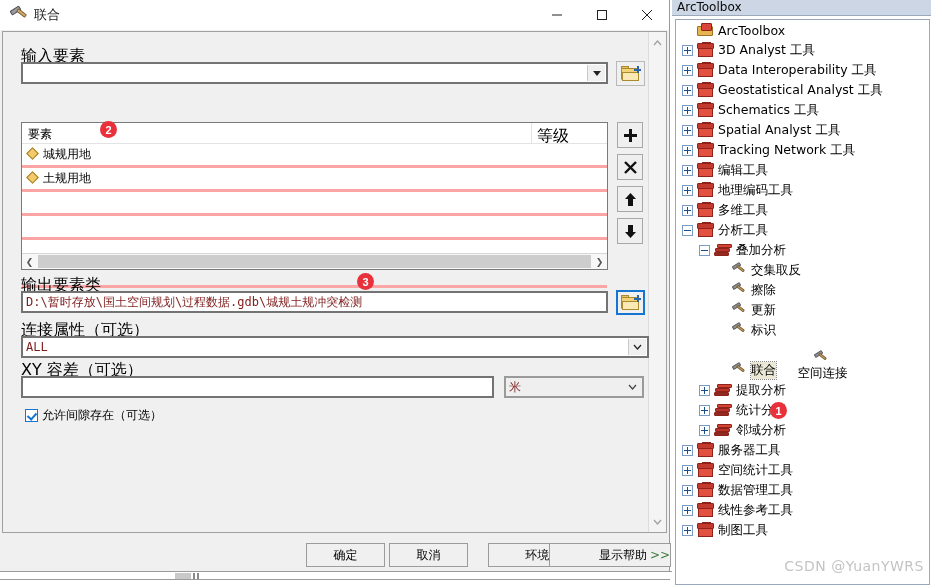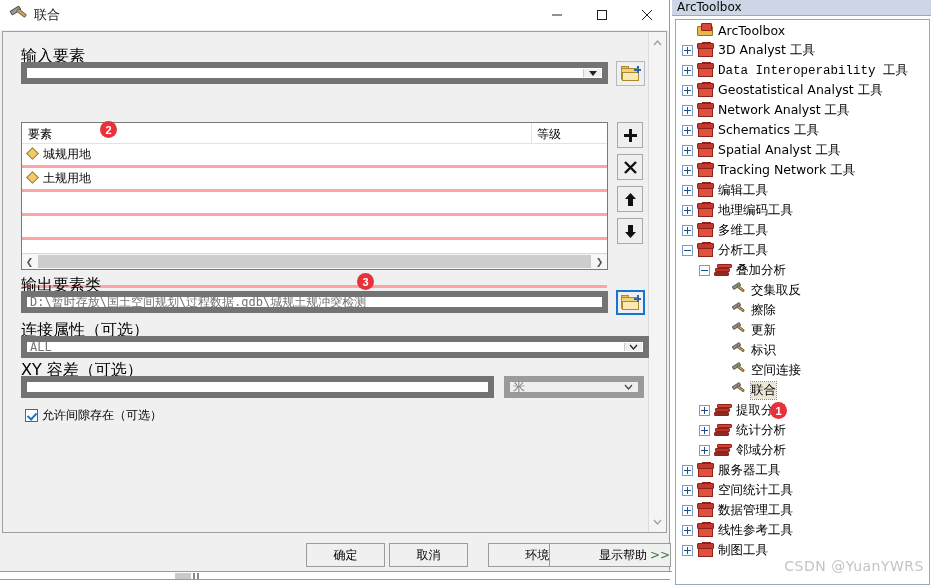--- a/index.html
+++ b/index.html
@@ -50,23 +50,23 @@
   .sc-arrow { position: absolute; left: 0; width: 17px; height: 17px;
     display: flex; align-items: center; justify-content: center; color: #a0a0a0; font-size: 9px; }
   .sc-arrow.top { top: 2px; }
   .sc-arrow.bot { bottom: 2px; }
 
   .field-label { position: absolute; font-size: 16px; color: #000;
     font-family: "DejaVu Sans", sans-serif; white-space: nowrap; }
 
   .textbox {
     position: absolute; background: #fff;
-    border: 6px solid #737373; box-sizing: border-box;
+    border: 2px solid #737373; box-sizing: border-box;
     font-size: 12px; display: flex; align-items: center;
-    padding-left: 3px; color: #737373;
+    padding-left: 3px; color: #7f1d1d;
     font-family: "DejaVu Sans Mono", monospace;
   }
   .combo-arrow {
     position: absolute; right: 1px; top: 1px; bottom: 1px; width: 17px;
     background: #f0f0f0; border-left: 1px solid #c9c9c9;
     display: flex; align-items: center; justify-content: center;
     font-size: 8px; color: #222;
   }
 
   .browse-btn {
@@ -79,21 +79,21 @@
   
   #feat-list {
     position: absolute; left: 18px; top: 90px; width: 587px; height: 148px;
     background: #fff; border: 1px solid #7a7a7a; box-sizing: border-box;
   }
   #feat-head {
     position: relative; height: 20px; border-bottom: 1px solid #e3e3e3;
     font-family: "DejaVu Sans", sans-serif;
   }
   #feat-head .h1 { position: absolute; left: 6px; top: 3px; font-size: 12px; }
-  #feat-head .h2 { position: absolute; left: 515px; top: 3px; font-size: 12px; }
+  #feat-head .h2 { position: absolute; left: 515px; top: 3px; font-size: 16px; }
   #col-split { position: absolute; left: 509px; top: 0; bottom: 0; width: 1px; background: #e3e3e3; }
   .feat-row {
     position: relative; height: 21px; border-bottom: 3px solid #fca5a5;
     display: flex; align-items: center; font-family: "DejaVu Sans", sans-serif; font-size: 12px;
   }
   .poly-ico { width: 14px; height: 14px; margin-left: 5px; margin-right: 2px; position: relative; }
   #hscroll {
     position: absolute; left: 0; right: 0; bottom: 0; height: 15px;
     background: #f7f7f7; border-top: 1px solid #d6d6d6;
     display: flex; align-items: center;
@@ -444,46 +444,37 @@
       <div id="tb-items">
           <div class="tnode" style="padding-left: 6px;">
             <span class="expander plus"></span>
             <span class="ico-toolbox">
               <span class="handle"></span>
               <span class="lid"></span>
               <span class="body"></span>
             </span>
             <span class="tlabel">3D Analyst 工具</span>
           </div>
-          <div class="tnode" style="padding-left: 6px; font-family: Liberation Mono, monospace;">
+          <div class="tnode" style="padding-left: 6px;">
             <span class="expander plus"></span>
             <span class="ico-toolbox">
               <span class="handle"></span>
               <span class="lid"></span>
               <span class="body"></span>
             </span>
             <span class="tlabel">Data Interoperability 工具</span>
           </div>
           <div class="tnode" style="padding-left: 6px;">
             <span class="expander plus"></span>
             <span class="ico-toolbox">
               <span class="handle"></span>
               <span class="lid"></span>
               <span class="body"></span>
             </span>
             <span class="tlabel">Geostatistical Analyst 工具</span>
-          </div>
-          <div class="tnode" style="padding-left: 6px;">
-            <span class="expander plus"></span>
-            <span class="ico-toolbox">
-              <span class="handle"></span>
-              <span class="lid"></span>
-              <span class="body"></span>
-            </span>
-            <span class="tlabel">Network Analyst 工具</span>
           </div>
           <div class="tnode" style="padding-left: 6px;">
             <span class="expander plus"></span>
             <span class="ico-toolbox">
               <span class="handle"></span>
               <span class="lid"></span>
               <span class="body"></span>
             </span>
             <span class="tlabel">Schematics 工具</span>
           </div>
@@ -575,34 +566,34 @@
             <span class="tlabel">更新</span>
           </div>
           <div class="tnode" style="padding-left: 40px;">
             <span class="expander none"></span>
             <span class="ico-hammer">
               <span class="head"></span>
               <span class="shaft"></span>
             </span>
             <span class="tlabel">标识</span>
           </div>
+          <div class="tnode" style="padding-left: 40px; flex-direction: column;">
+            <span class="expander none"></span>
+            <span class="ico-hammer">
+              <span class="head"></span>
+              <span class="shaft"></span>
+            </span>
+            <span class="tlabel">空间连接</span>
+          </div>
           <div class="tnode" style="padding-left: 40px;">
             <span class="expander none"></span>
             <span class="ico-hammer">
               <span class="head"></span>
               <span class="shaft"></span>
             </span>
-            <span class="tlabel">空间连接</span>
-          </div>
-          <div class="tnode" style="padding-left: 40px;">
-            <span class="expander none"></span>
-            <span class="ico-hammer">
-              <span class="head"></span>
-              <span class="shaft"></span>
-            </span>
             <span class="tlabel sel">联合</span>
           </div>
           <div class="tnode" style="padding-left: 23px;">
             <span class="expander plus"></span>
             <span class="ico-toolset">
               <i></i>
               <i></i>
               <i></i>
             </span>
             <span class="tlabel">提取分析</span>

